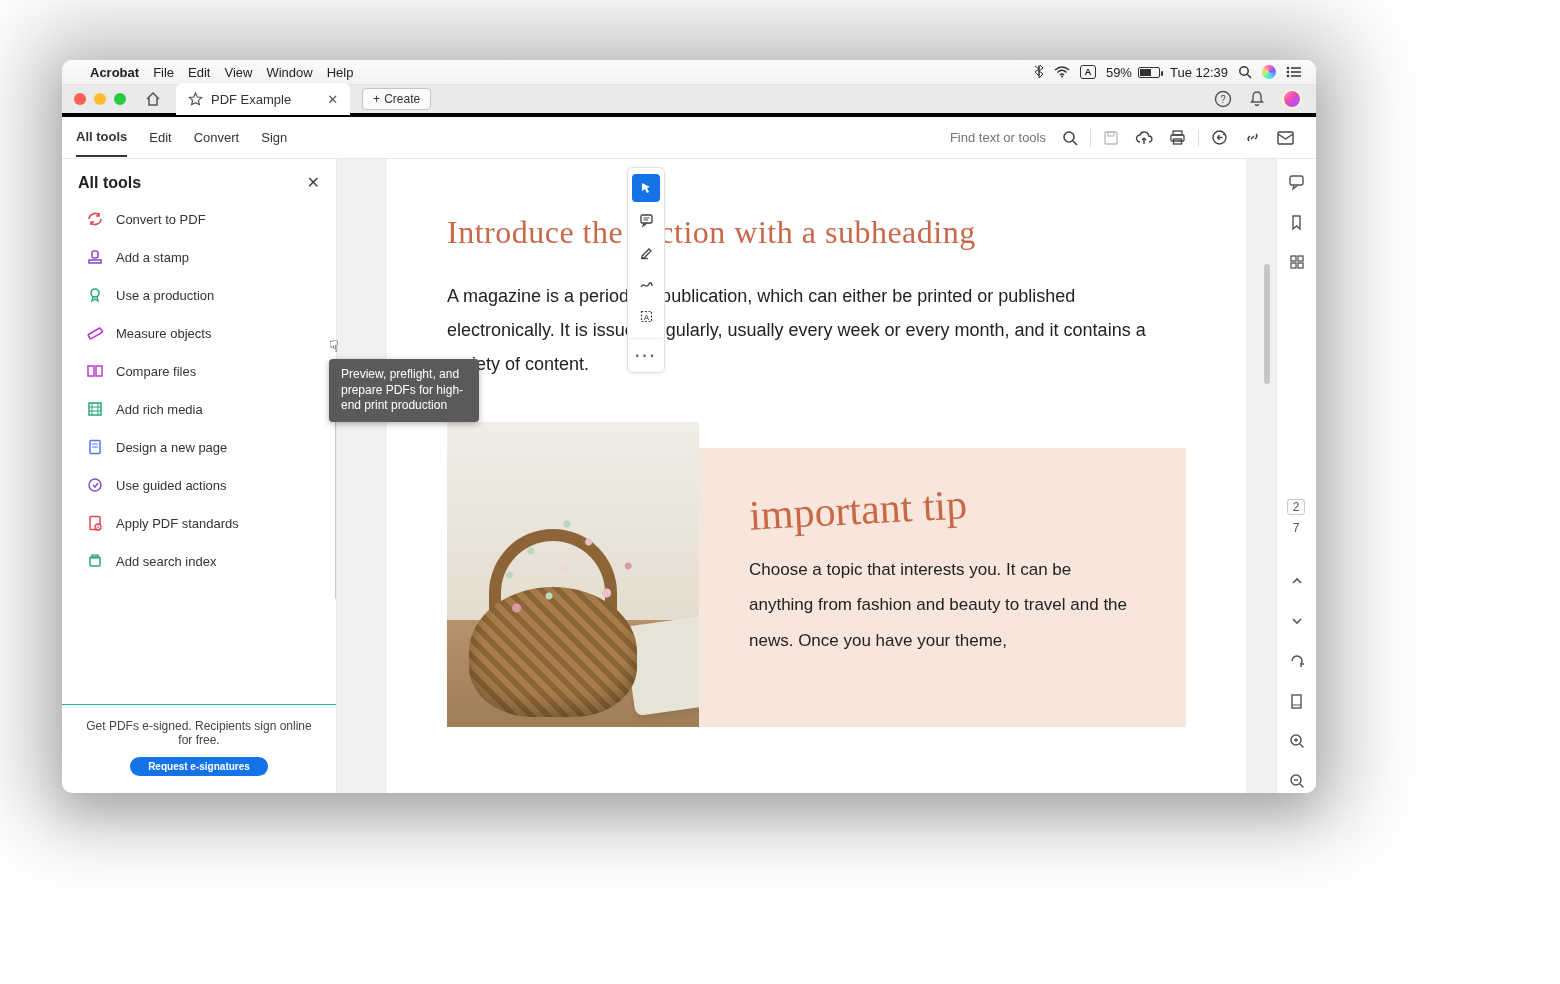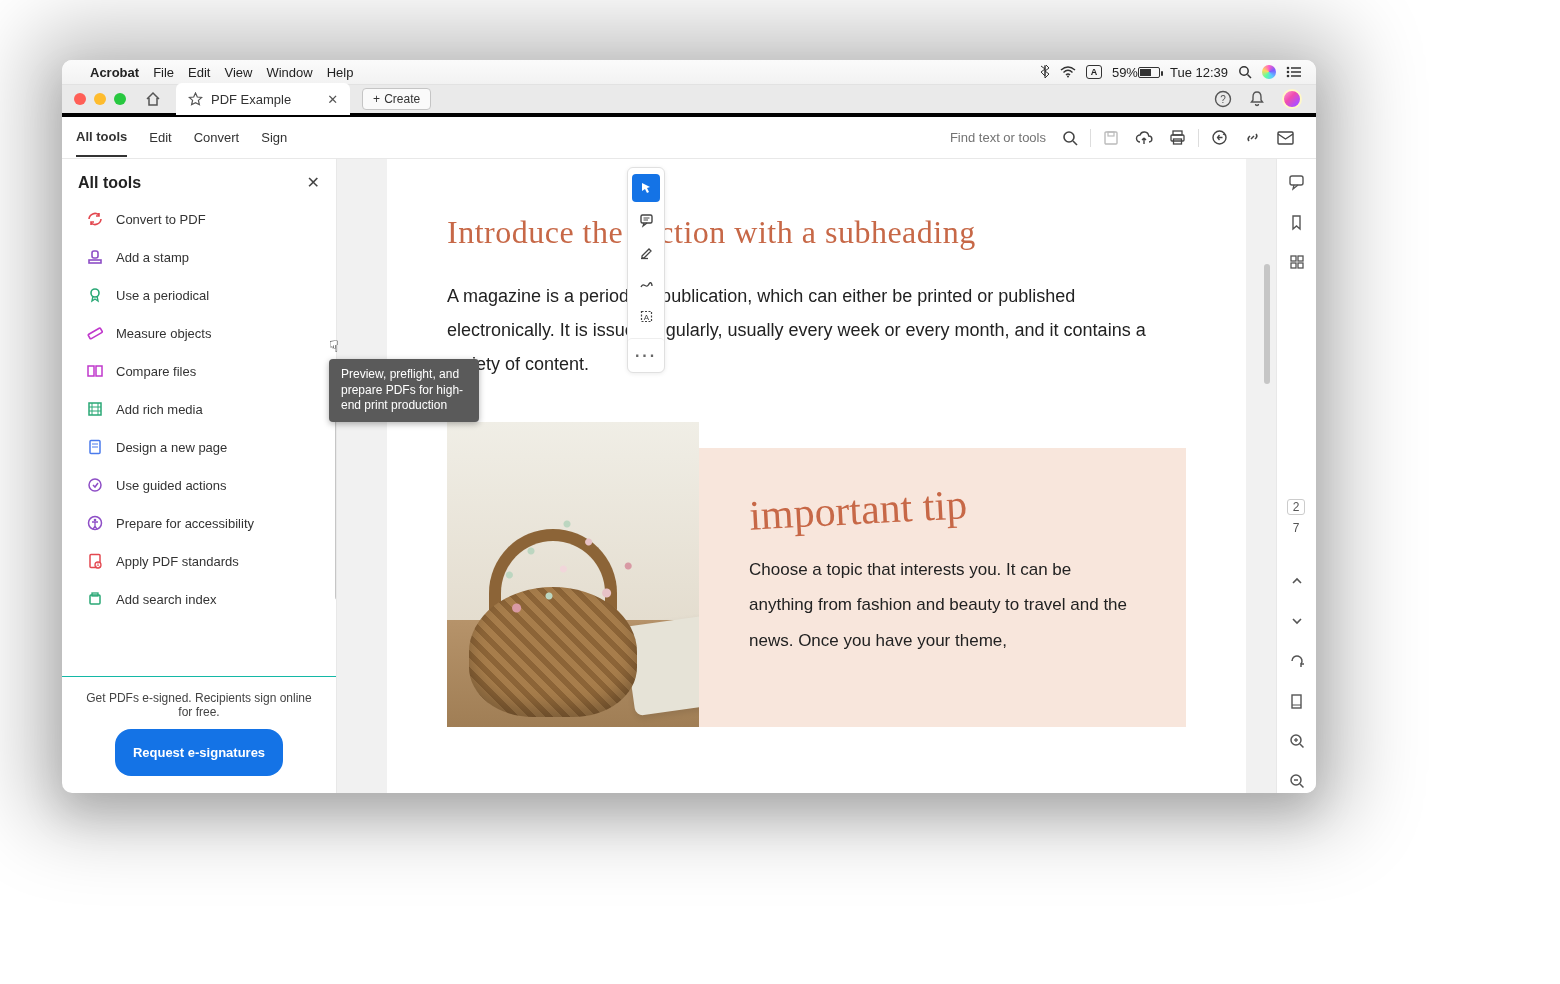--- a/index.html
+++ b/index.html
@@ -6,21 +6,21 @@
 body { background: #fff; width: 1560px; height: 984px; position: relative; overflow: hidden; }
 .frame { position: absolute; left: 62px; top: 60px; width: 1254px; height: 733px; border-radius: 10px; overflow: hidden; background: #fff; box-shadow: 0 0 80px 30px rgba(0,0,0,0.25), 0 20px 40px rgba(0,0,0,0.15); }
 
 
 .menubar { height: 24px; background: linear-gradient(#fbfbfb,#f2f2f2); display: flex; align-items: center; padding: 12px 14px; font-size: 13px; color: #222; border-bottom: 1px solid #e2e2e2; }
 .menubar .apple { margin-right: 14px; font-size: 14px; }
 .menubar .app { font-weight: 700; margin-right: 14px; }
 .menubar .mitem { margin-right: 14px; }
 .menubar .spacer { flex: 1; }
 .menubar .right { display:flex; align-items:center; gap:10px; }
-.menubar .batwrap { display:inline-flex; align-items:center; }
+.menubar .batwrap { display:inline-flex; align-items:center; gap:6px; }
 .battery { width: 22px; height: 11px; border:1px solid #333; border-radius:2px; position:relative; }
 .battery::after { content:''; position:absolute; right:-4px; top:3px; width:2px; height:5px; background:#333; border-radius:1px; }
 .battery .fill { position:absolute; left:1px; top:1px; height:7px; width:55%; background:#333; }
 .kbd-ind { width:16px; height:14px; border:1.5px solid #333; border-radius:3px; display:flex; align-items:center; justify-content:center; font-size:9px; font-weight:700; }
 .cc-icon { width:14px; height:14px; border-radius:50%; background: conic-gradient(#ff5dc8,#7b5dff,#5dc8ff,#5dffa0,#ffd75d,#ff5dc8); }
 .listglyph { display:inline-block; }
 
 
 .tabbar { height: 32px; background:#eaeaea; display:flex; align-items:center; border-bottom:4px solid #000000; }
 .traffic { display:flex; gap:8px; padding-left:12px; }
@@ -50,21 +50,21 @@
 
 .sidebar { width:275px; border-right:1px solid #e8e8e8; display:flex; flex-direction:column; position:relative; }
 .side-head { display:flex; align-items:center; padding:14px 16px 8px; }
 .side-head h3 { font-size:16px; font-weight:700; color:#222; }
 .side-close { margin-left:auto; color:#444; font-size:16px; cursor:pointer; }
 .side-list { flex:1; overflow:hidden; position:relative;text-align:right; }
 .side-item { display:flex; align-items:center; height:38px; padding:0 12px 0 24px; font-size:13px; color:#333; cursor:pointer; gap:12px; }
 .side-item.hover { background:#f2f2f2; border-radius:4px; margin:0 8px; padding-left:16px; }
 .side-item .sicon { width:18px; height:18px; display:flex; align-items:center; justify-content:center; }
 .side-footer { border-top:1px solid #14b8a6; padding:14px 18px 18px; text-align:center; font-size:12px; color:#444; }
-.esign-btn { margin-top:10px; background:#1473e6; color:#fff; border:none; border-radius:16px; padding:16px 18px; font-size:13px; font-weight:600; cursor:pointer; }
+.esign-btn { margin-top:10px; background:#1473e6; color:#fff; border:none; border-radius:16px; padding:4px 18px; font-size:10px; font-weight:600; cursor:pointer; }
 .side-scroll { position:absolute; right:-5px; top:210px; width:6px; height:190px; background:#c6c6c6; border-radius:3px; }
 
 
 .tooltip { position:absolute; left:267px; top:200px; background:#5a5a5a; color:#fff; font-size:12px; padding:8px 12px; border-radius:4px; width:150px; line-height:1.3; z-index:50; box-shadow:0 2px 6px rgba(0,0,0,.3); }
 
 
 .cursor { position:absolute; left:267px; top:178px; font-size:16px; color:#000; z-index:60; }
 
 
 .vtb { position:absolute; left:290px; top:8px; width:38px; background:#fff; border:1px solid #e0e0e0; border-radius:6px; box-shadow:0 1px 4px rgba(0,0,0,.08); display:flex; flex-direction:column; align-items:center; padding:6px 0; gap:4px; z-index:30; }
@@ -283,21 +283,21 @@
             </span>
             <span>Add a stamp</span>
           </div>
         <div class="side-item">
             <span class="sicon">
               <svg width="16" height="16">
                 <circle cx="8" cy="6" r="4" stroke="#2aa876" stroke-width="1.6" fill="none"></circle>
                 <path d="M6 9l-1 5 3-2 3 2-1-5" stroke="#2aa876" stroke-width="1.4" fill="none"></path>
               </svg>
             </span>
-            <span>Use a periodical</span>
+            <span>Use a production</span>
           </div>
         <div class="side-item">
             <span class="sicon">
               <svg width="16" height="16">
                 <rect x="1" y="6" width="14" height="5" rx="1" transform="rotate(-30 8 8)" stroke="#c038cc" stroke-width="1.6" fill="none"></rect>
               </svg>
             </span>
             <span>Measure objects</span>
           </div>
         <div class="side-item">
@@ -332,30 +332,20 @@
             <span>Design a new page</span>
           </div>
         <div class="side-item">
             <span class="sicon">
               <svg width="16" height="16">
                 <circle cx="8" cy="8" r="6" stroke="#8e4ec6" stroke-width="1.5" fill="none"></circle>
                 <path d="M6 8l2 2 3-4" stroke="#8e4ec6" stroke-width="1.5" fill="none"></path>
               </svg>
             </span>
             <span>Use guided actions</span>
-          </div>
-        <div class="side-item">
-            <span class="sicon">
-              <svg width="16" height="16">
-                <circle cx="8" cy="8" r="6.5" stroke="#8e4ec6" stroke-width="1.5" fill="none"></circle>
-                <circle cx="8" cy="5" r="1.3" fill="#8e4ec6"></circle>
-                <path d="M5 7h6M8 7v4m0 0l-2 3m2-3l2 3" stroke="#8e4ec6" stroke-width="1.3"></path>
-              </svg>
-            </span>
-            <span>Prepare for accessibility</span>
           </div>
         <div class="side-item">
             <span class="sicon">
               <svg width="16" height="16">
                 <rect x="3" y="1.5" width="10" height="13" rx="1" stroke="#e34850" stroke-width="1.5" fill="none"></rect>
                 <circle cx="11" cy="12" r="3" fill="#fff" stroke="#e34850" stroke-width="1.3"></circle>
                 <text x="11" y="14" font-size="5" text-anchor="middle" fill="#e34850">A</text>
               </svg>
             </span>
             <span>Apply PDF standards</span>

